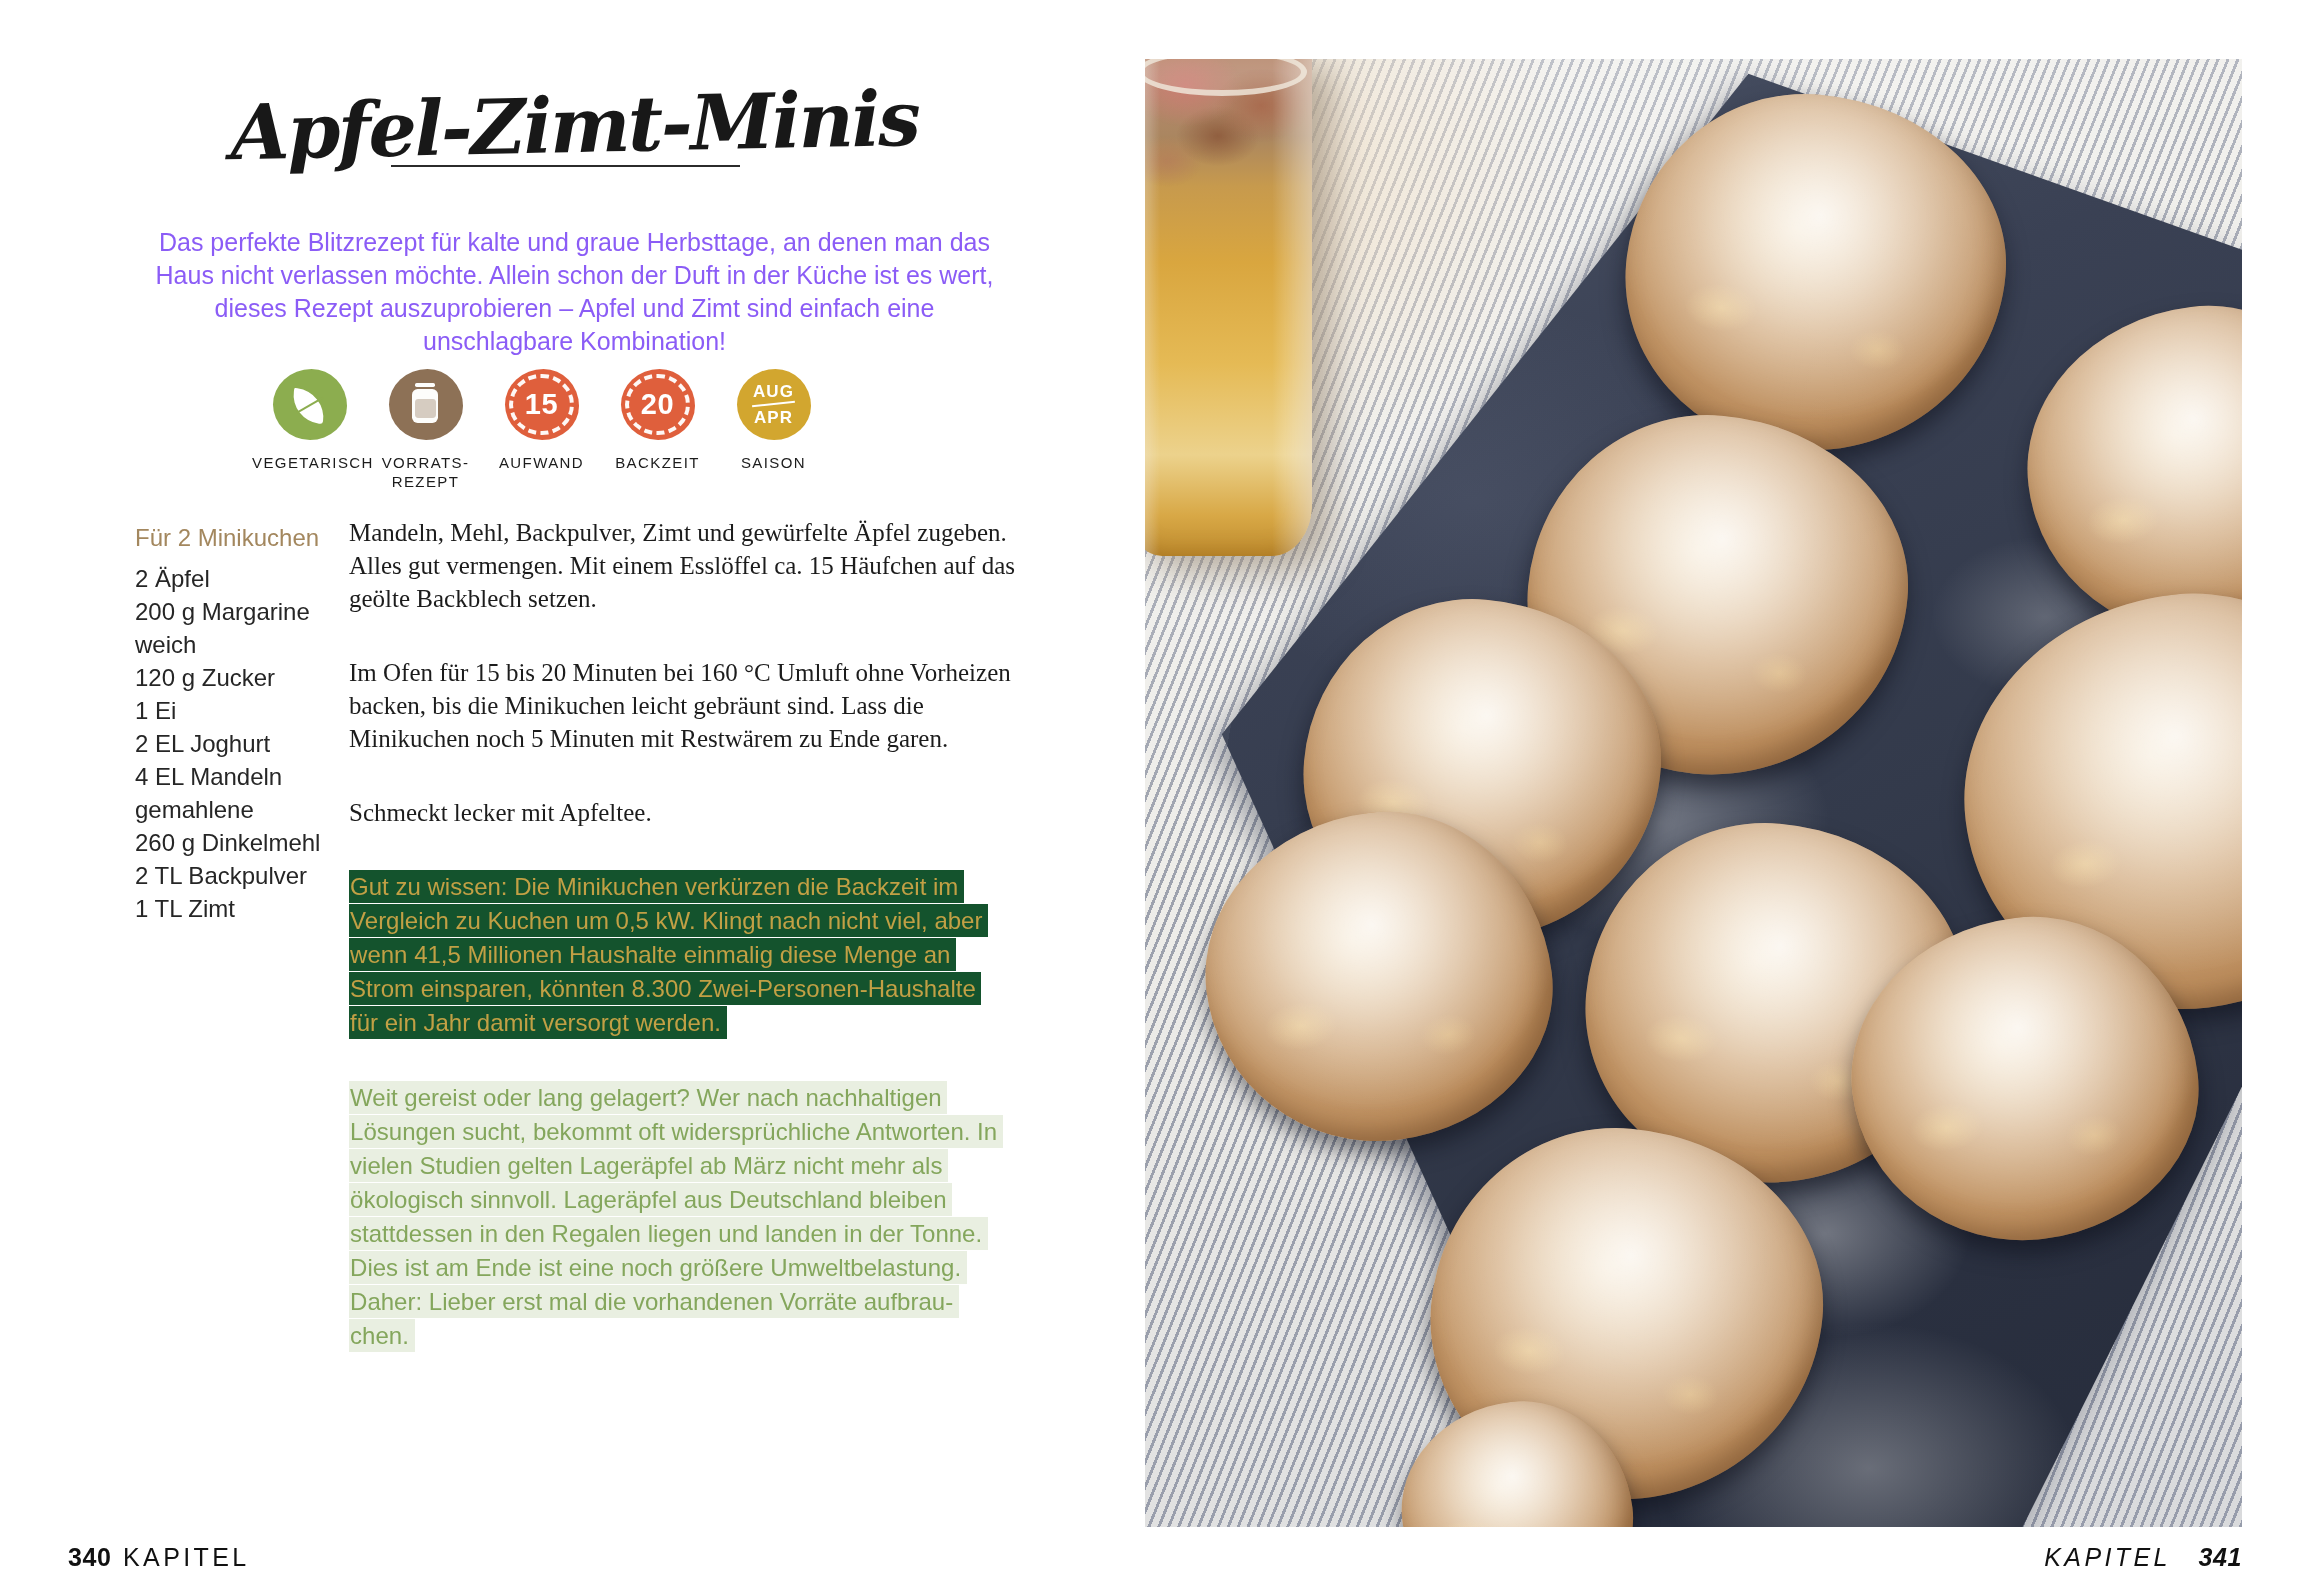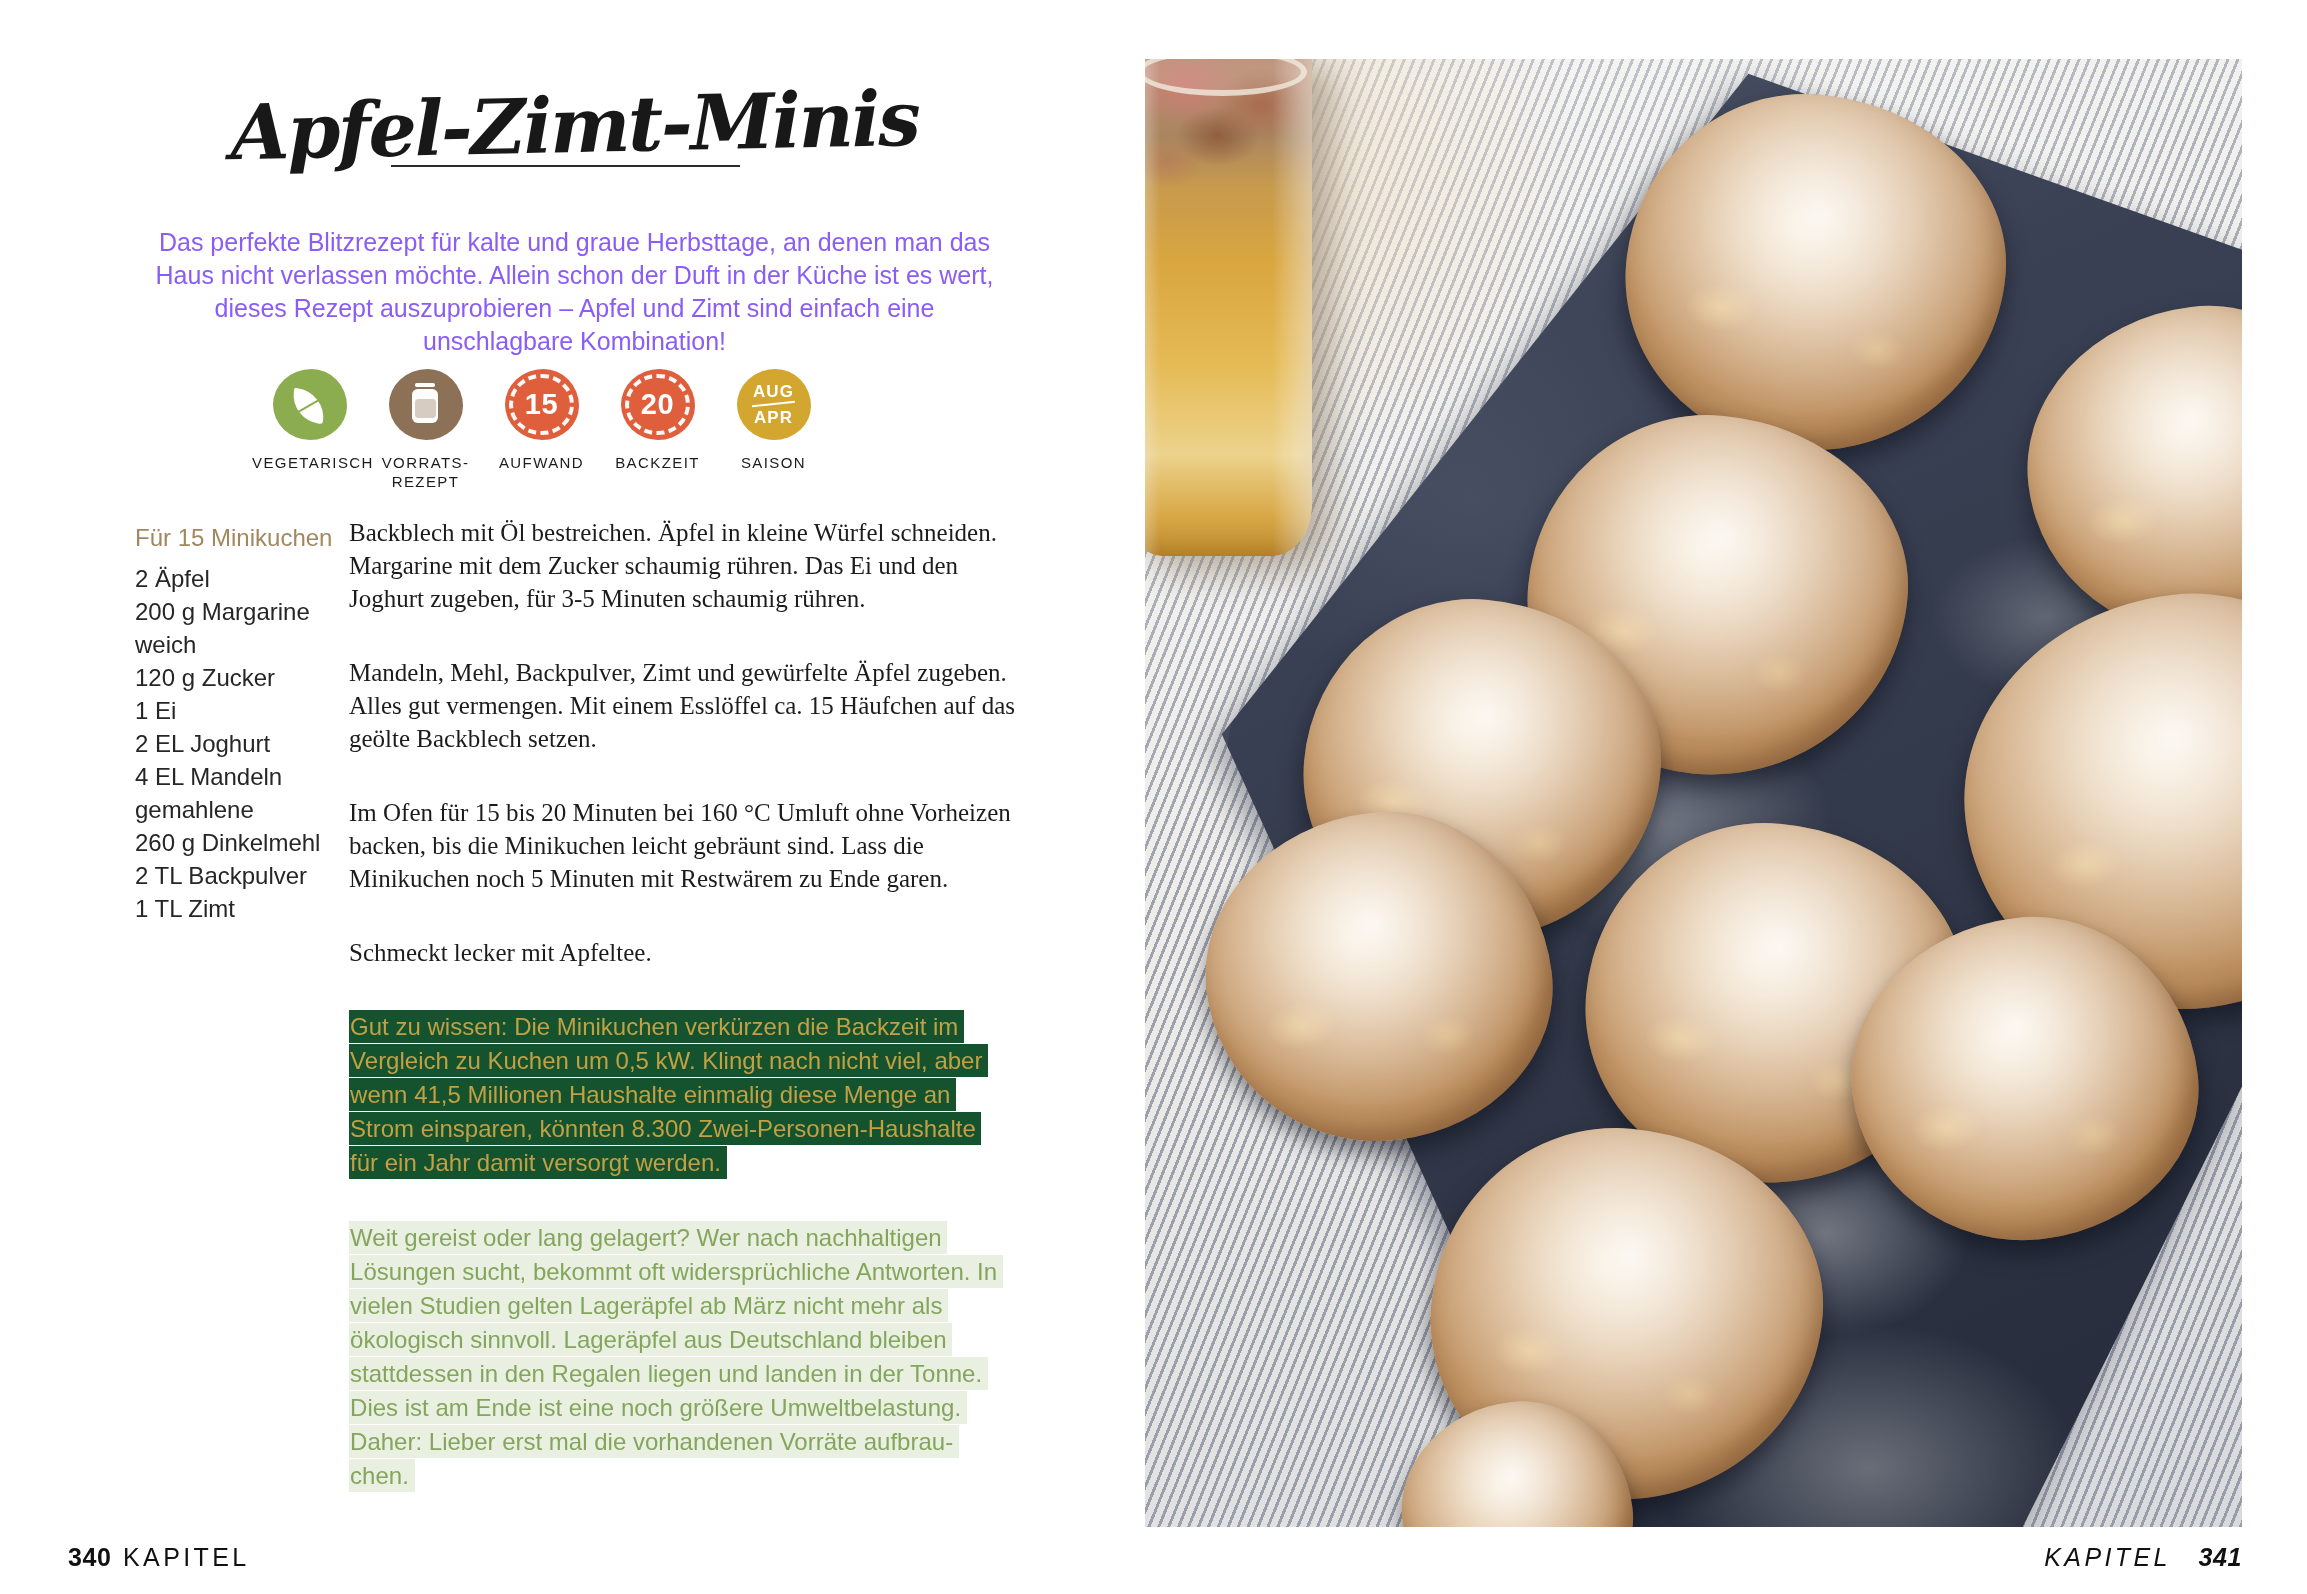--- a/index.html
+++ b/index.html
@@ -190,36 +190,35 @@
           <span>AUG</span>
           <span class="season-divider"></span>
           <span>APR</span>
         </div>
       </div>
       <div class="badge-label">SAISON</div>
     </div>
   </div>
 
   <aside class="ingredients">
-    <h2 class="ingredients-heading">Für 15 Minikuchen</h2>
+    <h2 class="ingredients-heading">Für 2 Minikuchen</h2>
     <ul class="ingredients-list">
       <li>2 Äpfel</li>
       <li>200 g Margarine weich</li>
       <li>120 g Zucker</li>
       <li>1 Ei</li>
       <li>2 EL Joghurt</li>
       <li>4 EL Mandeln gemahlene</li>
       <li>260 g Dinkelmehl</li>
       <li>2 TL Backpulver</li>
       <li>1 TL Zimt</li>
     </ul>
   </aside>
 
   <div class="steps">
-    <p class="step">Backblech mit Öl bestreichen. Äpfel in kleine Würfel schnei­den. Margarine mit dem Zucker schaumig rühren. Das Ei und den Joghurt zugeben, für 3-5 Minuten schaumig rühren.</p>
     <p class="step">Mandeln, Mehl, Backpulver, Zimt und gewürfelte Äpfel zuge­ben. Alles gut vermengen. Mit einem Esslöffel ca. 15 Häufchen auf das geölte Backblech setzen.</p>
     <p class="step">Im Ofen für 15 bis 20 Minuten bei 160 °C Umluft ohne Vorhei­zen backen, bis die Minikuchen leicht gebräunt sind. Lass die Minikuchen noch 5 Minuten mit Restwärem zu Ende garen.</p>
     <p class="step">Schmeckt lecker mit Apfeltee.</p>
     <p class="tip"><span class="hl hl-gold">Gut zu wissen: Die Minikuchen verkürzen die Backzeit im Vergleich zu Kuchen um 0,5 kW. Klingt nach nicht viel, aber wenn 41,5 Millionen Haushalte einmalig diese Menge an Strom einsparen, könnten 8.300 Zwei-Personen-Haus­halte für ein Jahr damit versorgt werden.</span></p>
     <p class="tip"><span class="hl hl-green">Weit gereist oder lang gelagert? Wer nach nachhaltigen Lösungen sucht, bekommt oft widersprüchliche Antworten. In vielen Studien gelten Lageräpfel ab März nicht mehr als ökologisch sinnvoll. Lageräpfel aus Deutschland bleiben stattdessen in den Regalen liegen und landen in der Tonne. Dies ist am Ende ist eine noch größere Umweltbelastung. Daher: Lieber erst mal die vorhandenen Vorräte aufbrau­chen.</span></p>
   </div>
 
   <div class="footer footer-left">
     <span class="page-num">340</span><span class="chapter">KAPITEL</span>
   </div>

